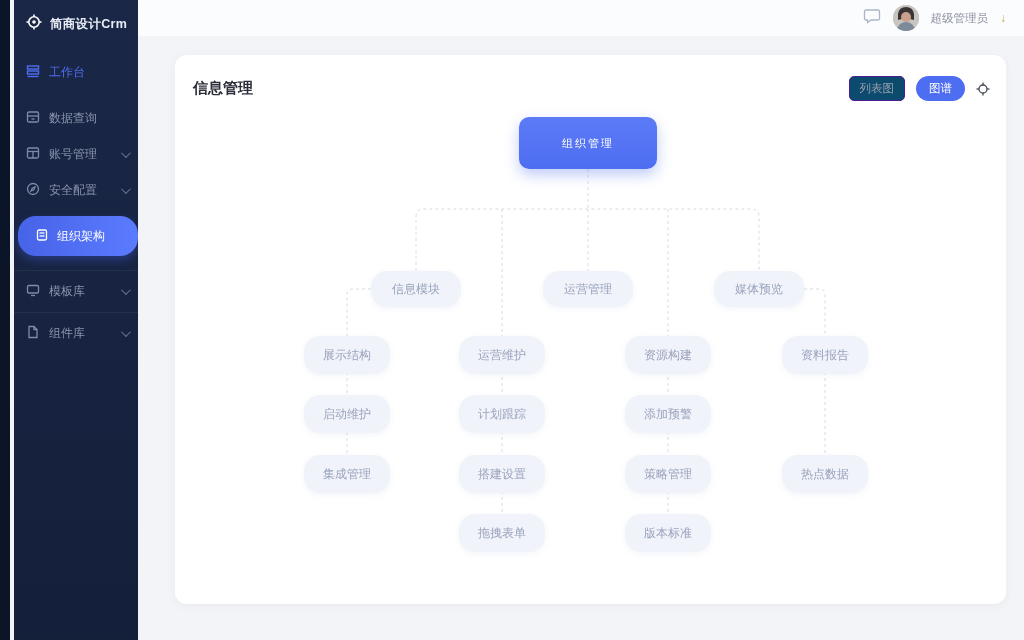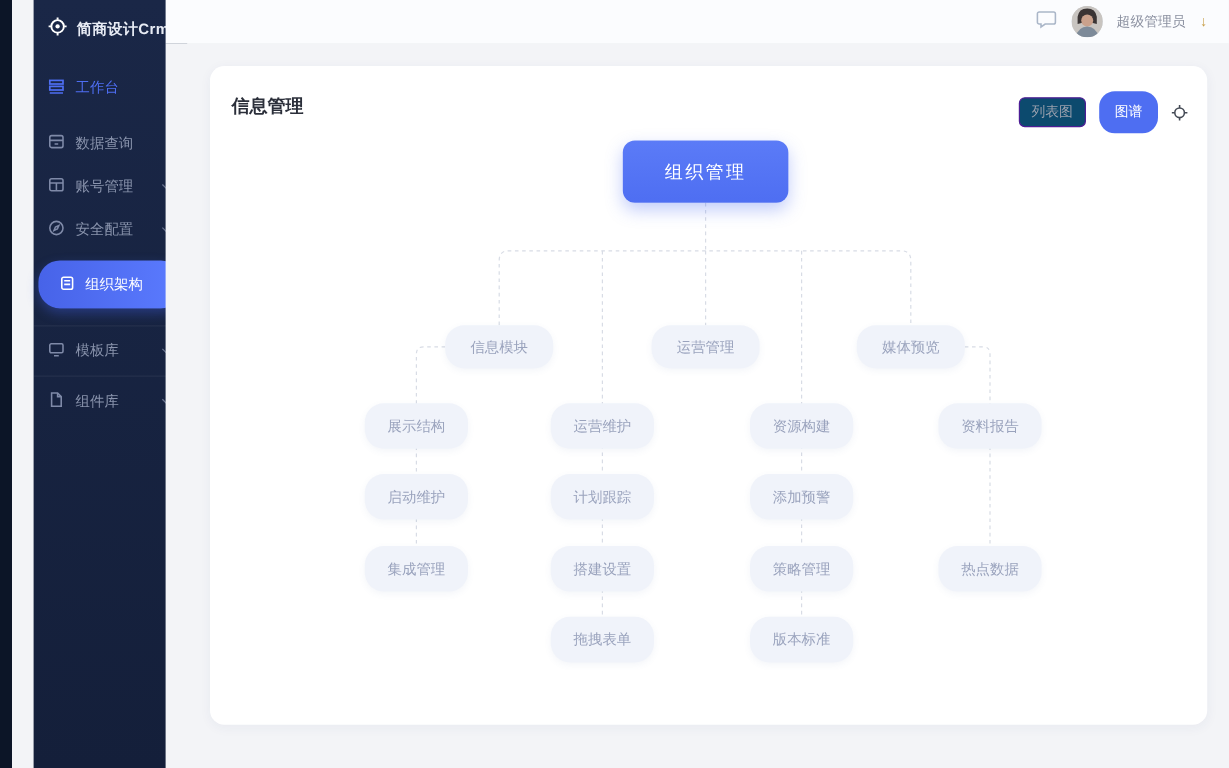--- a/index.html
+++ b/index.html
@@ -1,21 +1,21 @@
 <!DOCTYPE html>
 <html><head>
 <meta charset="utf-8">
 <style>
   * { margin:0; padding:0; box-sizing:border-box; }
   html,body { width:1024px; height:640px; overflow:hidden;
     font-family:"Liberation Sans","DejaVu Sans",sans-serif; background:#f3f4f7; }
 
   
   .rail { position:absolute; left:0; top:0; width:10px; height:640px; background:#0c1527; }
-  .sidebar { position:absolute; left:28px; top:0; width:128px; height:640px;
+  .sidebar { position:absolute; left:14px; top:0; width:128px; height:640px;
     background:linear-gradient(180deg,#1a2747 0%,#141f3a 100%); }
   .logo-row { display:flex; align-items:center; gap:8px; padding:14px 0 10px 12px; }
   .logo-row .logo-text { color:#e8ecf5; font-size:12.5px; font-weight:bold; letter-spacing:.3px; }
   .menu { margin-top:10px; }
   .menu-item { position:relative; display:flex; align-items:center; gap:9px;
     height:36px; padding-left:12px; color:#8a94ad; font-size:12px; cursor:pointer; }
   .menu-item.blue { color:#4e6ef2; }
   .menu-item .chev { position:absolute; right:14px; width:7px; height:7px;
     border-right:1.5px solid #6b7590; border-bottom:1.5px solid #6b7590;
     transform:rotate(45deg) translateY(-2px); }
@@ -33,32 +33,32 @@
   .gold-arrow { color:#c9a14d; font-size:12px; font-weight:bold; }
 
   
   .content { position:absolute; left:138px; top:36px; width:886px; height:604px; background:#f3f4f7; }
   .card { position:absolute; left:37px; top:19px; width:831px; height:549px;
     background:#ffffff; border-radius:12px; box-shadow:0 2px 10px rgba(40,60,120,.05); }
   .card-title { position:absolute; left:18px; top:24px; font-size:15px; font-weight:bold; color:#2b2f3a; }
   .toolbar { position:absolute; right:16px; top:21px; display:flex; align-items:center; gap:11px; }
   .btn-plain { height:25px; padding:0 10px; background:#0c4a6e; border:1px solid #4c1d95;
     border-radius:5px; font-size:11.5px; color:#9aa0ad; display:flex; align-items:center; cursor:pointer; }
-  .btn-primary { height:35px; padding:0 13px; background:#4e6ef2; border:none;
+  .btn-primary { height:25px; padding:0 13px; background:#4e6ef2; border:none;
     border-radius:13px; font-size:11.5px; color:#fff; display:flex; align-items:center; cursor:pointer; }
   .fit-icon { display:flex; align-items:center; cursor:pointer; }
 
   
   .chart { position:absolute; inset:0; }
   .chart svg.links { position:absolute; left:0; top:0; z-index:1; }
   .node { position:absolute; z-index:2; display:flex; align-items:center; justify-content:center;
     background:#f0f3fa; border-radius:16px; color:#9aa3bd; font-size:12px;
     box-shadow:0 2px 6px rgba(90,110,170,.07); cursor:pointer; }
   .node.root { width:138px; height:52px; left:344px; top:62px; border-radius:10px;
-    background:linear-gradient(180deg,#5b7bf7,#4e6ef2); color:#fff; font-size:15px;
+    background:linear-gradient(180deg,#5b7bf7,#4e6ef2); color:#fff; font-size:11px;
     letter-spacing:2px; box-shadow:0 6px 14px rgba(78,110,242,.35); }
   .node.lvl2 { width:90px; height:36px; top:216px; }
   .node.leaf { width:86px; height:38px; }
   .c1 { left:129px; } .c2 { left:284px; } .c3 { left:450px; } .c4 { left:607px; }
   .r1 { top:281px; } .r2 { top:340px; } .r3 { top:400px; } .r4 { top:459px; }
 </style>
 </head>
 <body>
 
 <div class="rail"></div>

